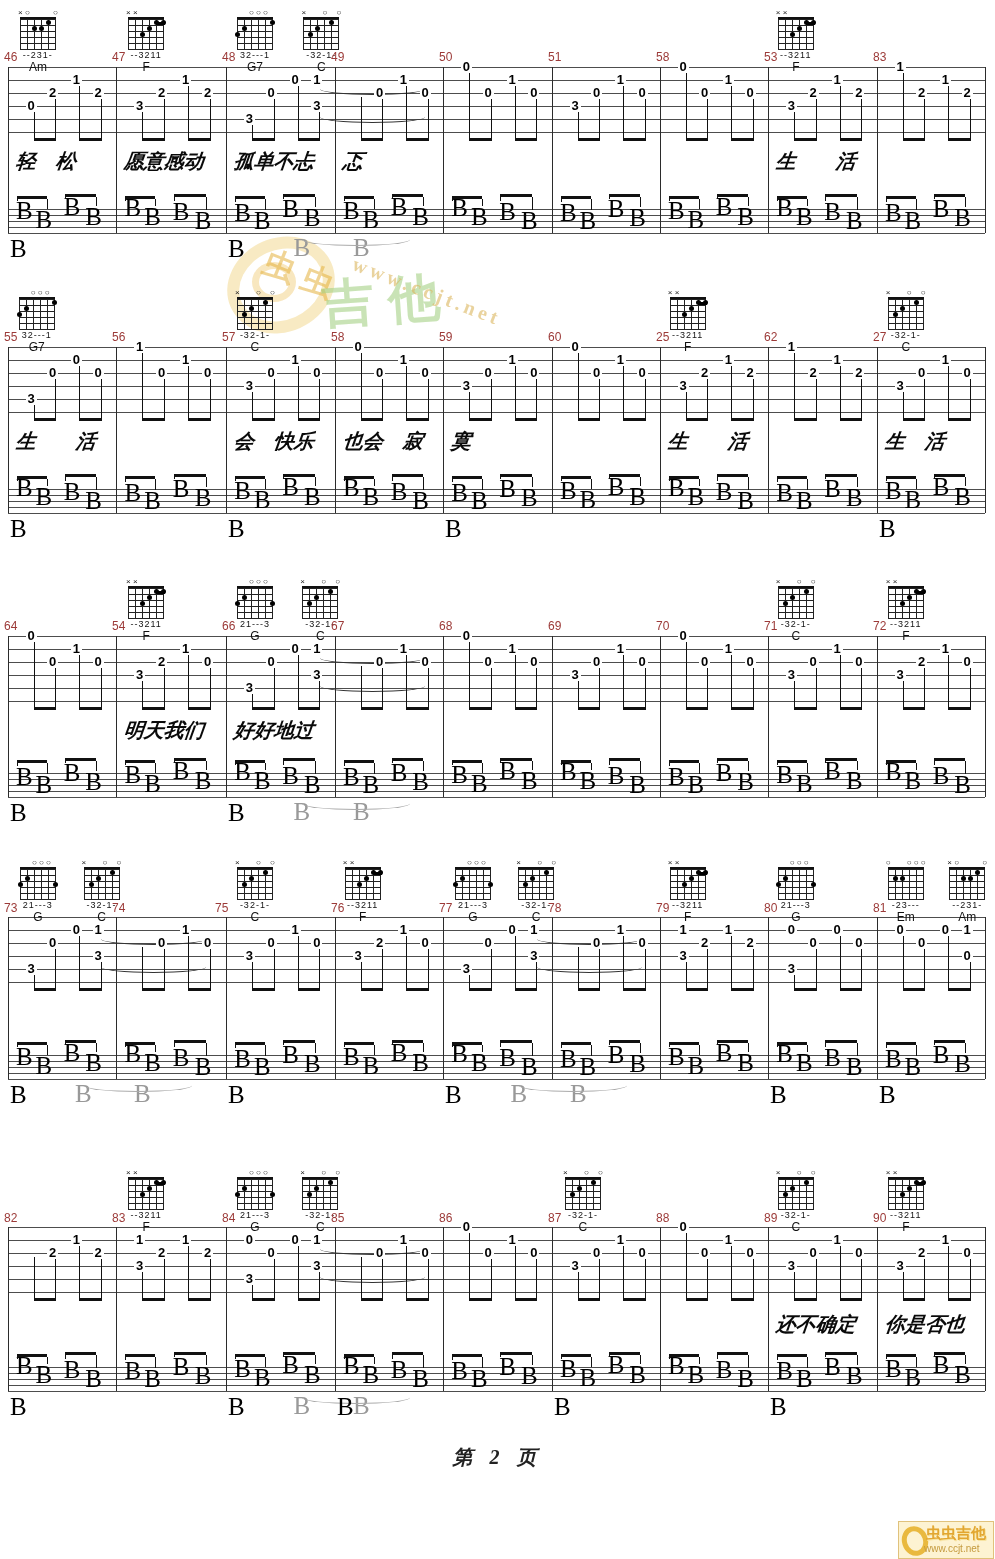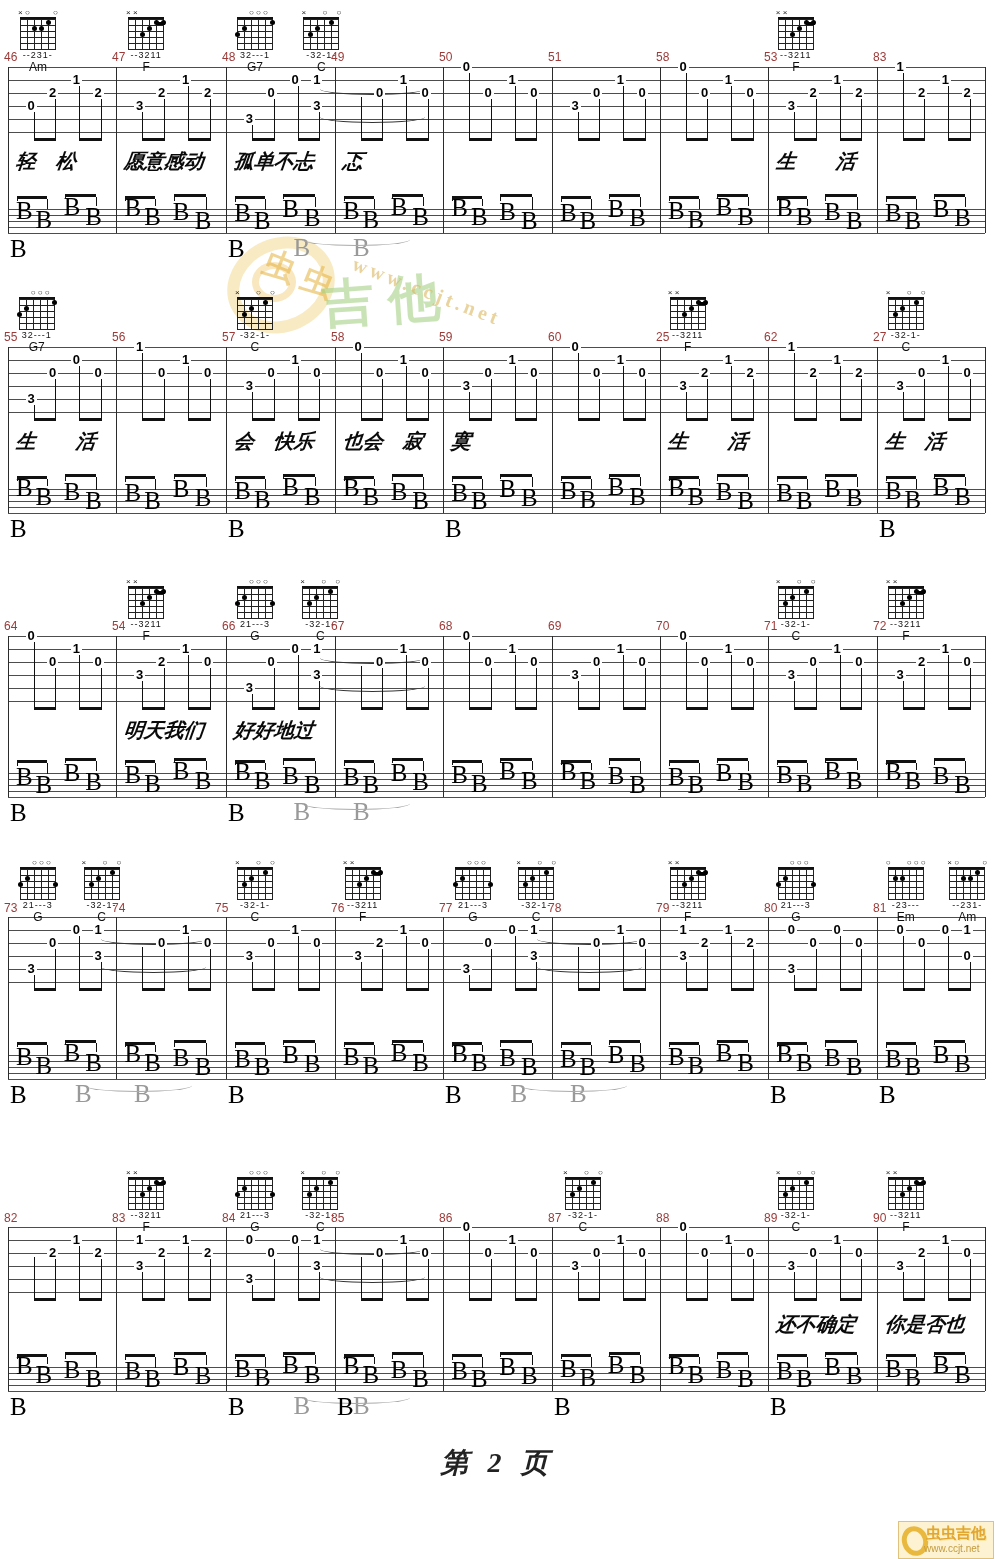--- a/index.html
+++ b/index.html
@@ -25,21 +25,21 @@
   .cmarks span{position:absolute;top:0;}
   .cgrid{position:relative;margin-left:3px;width:36px;height:31px;border-top:2px solid #111;
     background-image:repeating-linear-gradient(to right,#222 0 1px,transparent 1px 7px),
                      repeating-linear-gradient(to bottom,#222 0 1px,transparent 1px 6px);}
   .cdot{position:absolute;width:5px;height:5px;border-radius:50%;background:#000;}
   .cbarre{position:absolute;width:9px;height:3px;background:#000;right:-1px;top:3px;}
   .cfing{margin-left:-2px;width:46px;text-align:center;font-size:9px;letter-spacing:1px;color:#111;}
   .cname{margin-left:-2px;width:46px;text-align:center;font-size:12px;color:#111;}
   #footer{position:absolute;left:0;top:1444px;width:995px;text-align:center;
           font-family:"Liberation Serif",serif;font-style:italic;font-weight:bold;
-          font-size:28px;letter-spacing:6px;color:#222;}
+          font-size:20px;letter-spacing:6px;color:#222;}
   
   #wm-mid{position:absolute;left:200px;top:228px;width:420px;height:190px;pointer-events:none;}
   .wm-ring{position:absolute;left:26px;top:10px;width:86px;height:70px;border:12px solid #f0d07a;
            border-radius:50%;opacity:.45;transform:rotate(-24deg);}
   .wm-ring2{position:absolute;left:52px;top:34px;width:30px;height:26px;border:7px solid #eec45e;
            border-radius:50%;opacity:.4;}
   .wm-gold{position:absolute;left:62px;top:26px;font-size:32px;font-weight:bold;color:#e5b23e;
            letter-spacing:9px;transform:rotate(22deg);opacity:.55;font-family:"Liberation Serif",serif;}
   .wm-green{position:absolute;left:122px;top:38px;font-size:52px;font-weight:bold;color:#a6d286;
            letter-spacing:14px;transform:rotate(-4deg);opacity:.6;font-family:"Liberation Serif",serif;}

